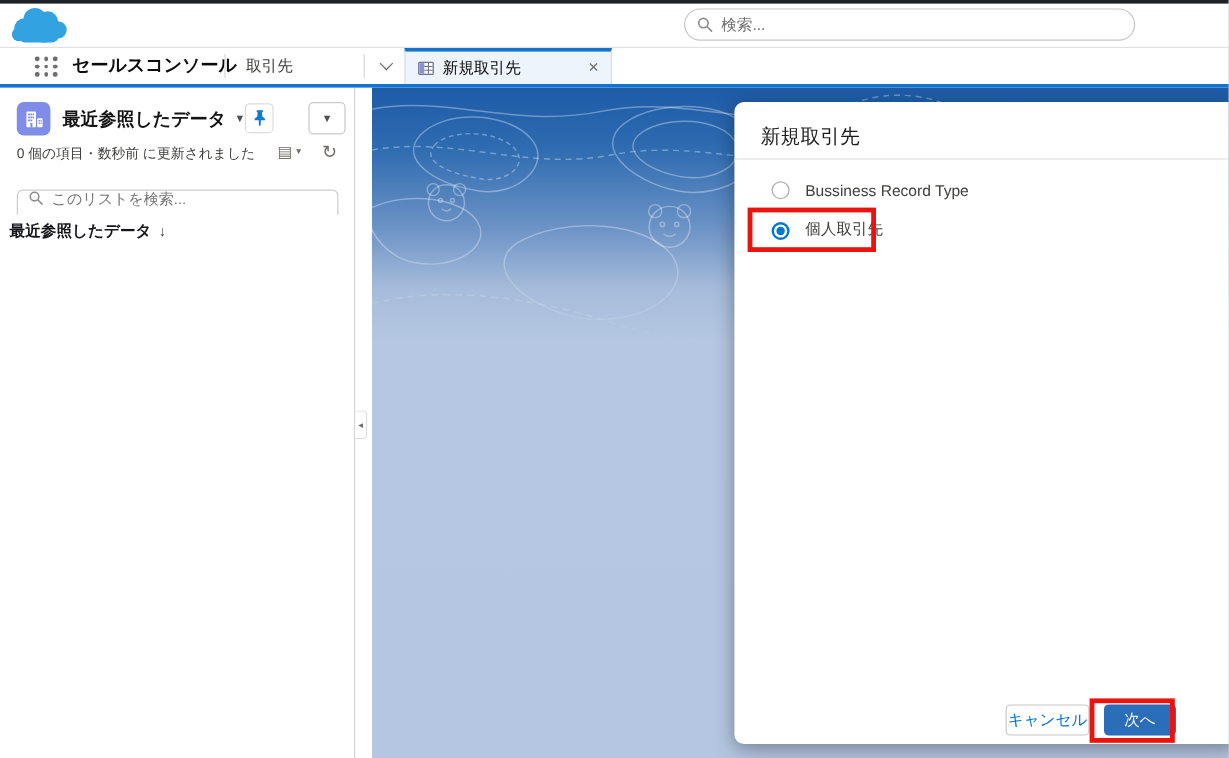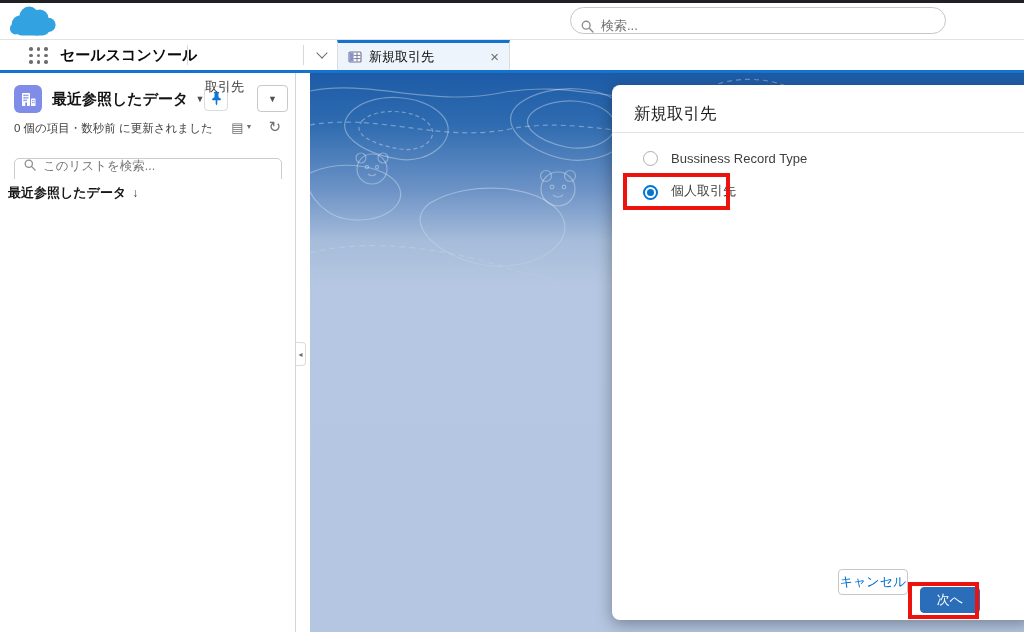--- a/index.html
+++ b/index.html
@@ -13,30 +13,30 @@
   *{margin:0;padding:0;box-sizing:border-box;}
   html,body{background:#888;}
   .screen{
     position:relative;width:1024px;height:632px;overflow:hidden;background:#fff;
     font-family:"Liberation Sans","DejaVu Sans",sans-serif;color:#181818;
   }
   
   .top-strip{position:absolute;top:0;left:0;right:0;height:3px;background:#202124;z-index:30;}
   .global-header{position:absolute;top:0;left:0;right:0;height:40px;background:#fff;border-bottom:1px solid #e2e2e2;z-index:5;}
   .logo{position:absolute;left:8px;top:4px;width:50px;height:34px;}
-  .global-search{position:absolute;left:570px;top:7px;width:376px;height:27px;border:1px solid #c6c6c6;border-radius:14px;background:#fff;display:flex;align-items:flex-end;padding:0 10px;gap:7px;}
+  .global-search{position:absolute;left:570px;top:7px;width:376px;height:27px;border:1px solid #c6c6c6;border-radius:14px;background:#fff;display:flex;align-items:center;padding:0 10px;gap:7px;}
   .global-search input{border:none;outline:none;flex:1;font-size:13px;color:#444;background:transparent;font-family:inherit;}
   .global-search input::placeholder{color:#6f6f6f;}
   
   .tab-bar{position:absolute;top:40px;left:0;right:0;height:30px;background:#fff;z-index:4;}
   .waffle{position:absolute;left:29px;top:7px;width:20px;height:17px;display:grid;grid-template-columns:repeat(3,1fr);gap:3px;cursor:pointer;}
   .waffle i{width:3.5px;height:3.5px;border-radius:50%;background:#6f6e6c;}
   .app-name{position:absolute;left:60px;top:0;height:30px;line-height:30px;font-size:15px;font-weight:700;color:#0c0c0c;}
   .vdiv{position:absolute;top:5px;height:20px;width:1px;background:#d8d8d8;}
-  .nav-item{position:absolute;left:205px;top:0;height:30px;line-height:30px;font-size:13px;color:#3e3e3c;margin-top:32px;}
+  .nav-item{position:absolute;left:205px;top:0;height:30px;line-height:30px;font-size:13px;color:#3e3e3c;}
   .chev-btn{position:absolute;left:308px;top:0;width:28px;height:30px;display:flex;align-items:center;justify-content:center;}
   .chev{width:8px;height:8px;border-right:1.6px solid #706e6b;border-bottom:1.6px solid #706e6b;transform:rotate(45deg);margin-top:-4px;}
   .active-tab{position:absolute;left:337px;top:0;width:173px;height:30px;background:#eef4fb;border-top:3px solid var(--accent);border-left:1px solid #dcdcdc;border-right:1px solid #dcdcdc;display:flex;align-items:center;padding:0 10px;}
   .active-tab .tab-label{font-size:13px;color:#080707;margin-left:7px;}
   .active-tab .close{margin-left:auto;font-size:15px;color:#706e6b;line-height:1;cursor:pointer;}
   .accent-bar{position:absolute;top:70px;left:0;right:0;height:3px;background:var(--accent);z-index:6;}
   
   .content{position:absolute;top:73px;left:0;right:0;bottom:0;}
   
   .sidebar{position:absolute;left:0;top:0;bottom:0;width:296px;background:#fff;border-right:1px solid #d4d4d4;}
@@ -71,21 +71,21 @@
   .modal-title{position:absolute;left:22px;top:18px;font-size:16.5px;font-weight:500;color:#1d1d1f;}
   .modal-divider{position:absolute;left:0;right:0;top:47px;height:1px;background:#e3e3e3;}
   .radio-row{position:absolute;left:31px;display:flex;align-items:center;gap:13px;cursor:pointer;}
   .radio-row.r1{top:66px;}
   .radio-row.r2{top:97px;align-items:flex-end;}
   .radio{width:15px;height:15px;border-radius:50%;border:1px solid #b0adab;background:#fff;flex:none;}
   .radio.selected{border:2px solid var(--radio-blue);display:flex;align-items:center;justify-content:center;}
   .radio.selected .dot{width:7px;height:7px;border-radius:50%;background:var(--radio-blue);}
   .radio-label{font-size:13px;color:#3e3e3c;}
   .btn{position:absolute;height:26px;border-radius:4px;font-size:13px;font-family:inherit;cursor:pointer;display:flex;align-items:center;justify-content:center;}
-  .btn-cancel{left:226px;top:484px;width:70px;background:#fff;border:1px solid #c9c7c5;color:var(--link);}
+  .btn-cancel{left:226px;top:502px;width:70px;background:#fff;border:1px solid #c9c7c5;color:var(--link);}
   .btn-next{left:308px;top:502px;width:60px;background:var(--brand);border:1px solid var(--brand);color:#fff;}
   .annotation{position:absolute;border:4px solid var(--red);pointer-events:none;z-index:20;}
   .ann-radio{left:11px;top:88px;width:107px;height:37px;}
   .ann-next{left:296px;top:497px;width:71px;height:37px;}
 </style>
 </head>
 <body>
 
 <div class="screen">
 

